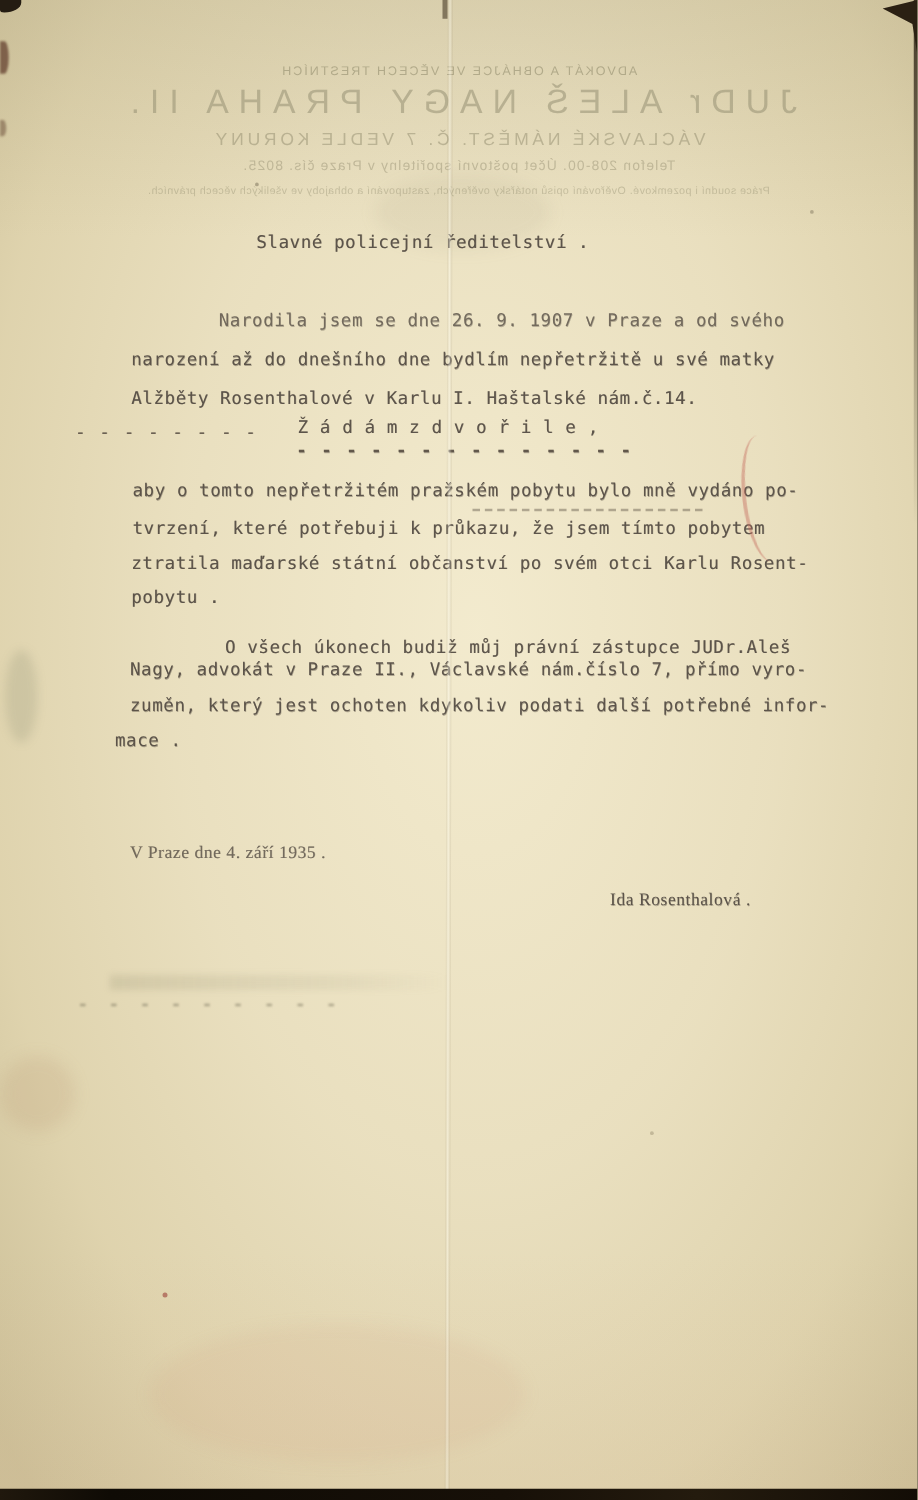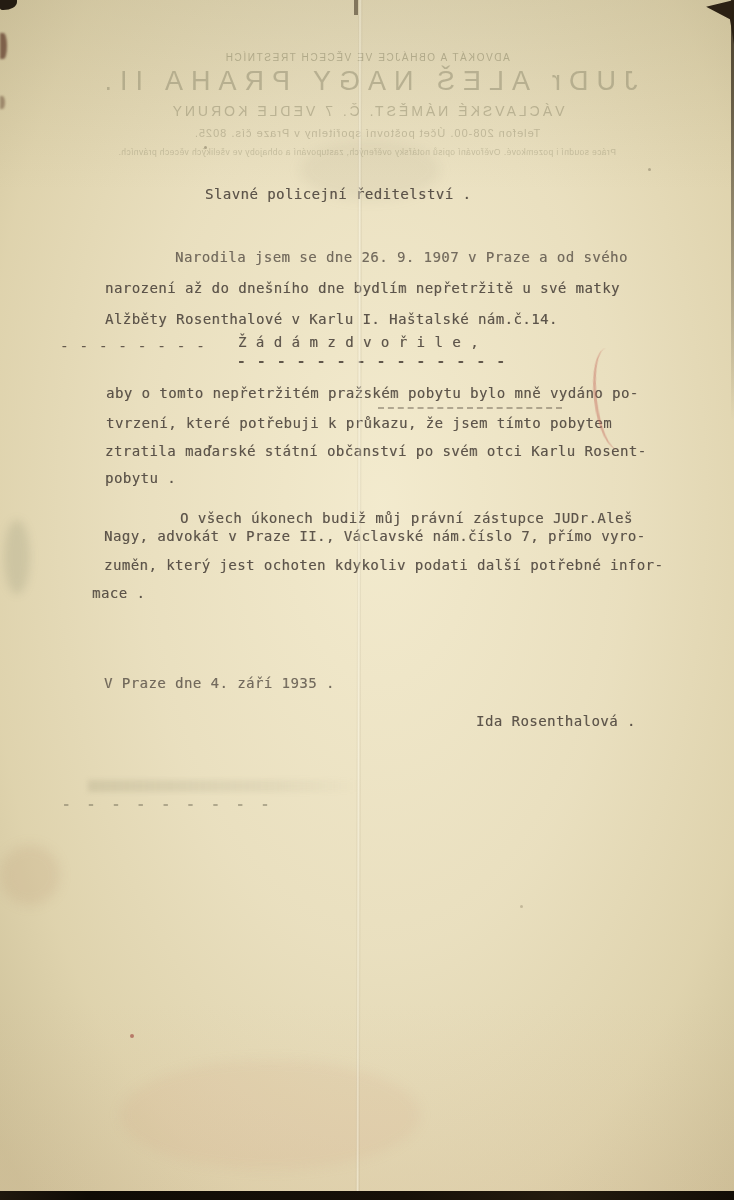--- a/index.html
+++ b/index.html
@@ -100,22 +100,22 @@
   <div class="t" style="left:106px;top:385px;">aby o tomto nepřetržitém pražském pobytu bylo mně vydáno po-</div>
   <div class="t" style="left:106px;top:415px;">tvrzení, které potřebuji k průkazu, že jsem tímto pobytem</div>
   <div class="t" style="left:105px;top:443px;">ztratila maďarské státní občanství po svém otci Karlu Rosent-</div>
   <div class="t" style="left:105px;top:470px;">pobytu .</div>
 
   <div class="t" style="left:180px;top:499px;margin-top:11px;">O všech úkonech budiž můj právní zástupce JUDr.Aleš</div>
   <div class="t" style="left:104px;top:528px;">Nagy, advokát v Praze II., Václavské nám.číslo 7, přímo vyro-</div>
   <div class="t" style="left:104px;top:557px;">zuměn, který jest ochoten kdykoliv podati další potřebné infor-</div>
   <div class="t" style="left:92px;top:585px;">mace .</div>
 
-  <div class="t faded" style="left:104px;top:675px;">V Praze dne 4. září 1935 .</div>
-  <div class="t" style="left:476px;top:713px;">Ida Rosenthalová .</div>
+  <div class="t faded" style="left:104px;top:675px;font-family:Liberation Serif, serif;">V Praze dne 4. září 1935 .</div>
+  <div class="t" style="left:488px;top:713px;font-family:Liberation Serif, serif;">Ida Rosenthalová .</div>
 
   <div class="overline-marks"></div>
 
   <div class="bleed-smudge"></div>
   <div class="bleed-dashes">- - - - - - - - -</div>
 
   <div class="crease-v"></div>
   <div class="crease-notch"></div>
   <div class="corner-tl"></div>
   <div class="mark-tl-red"></div>

